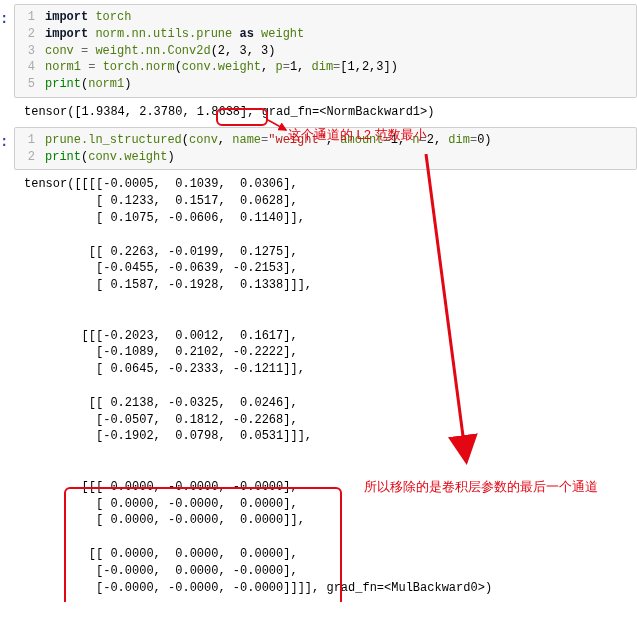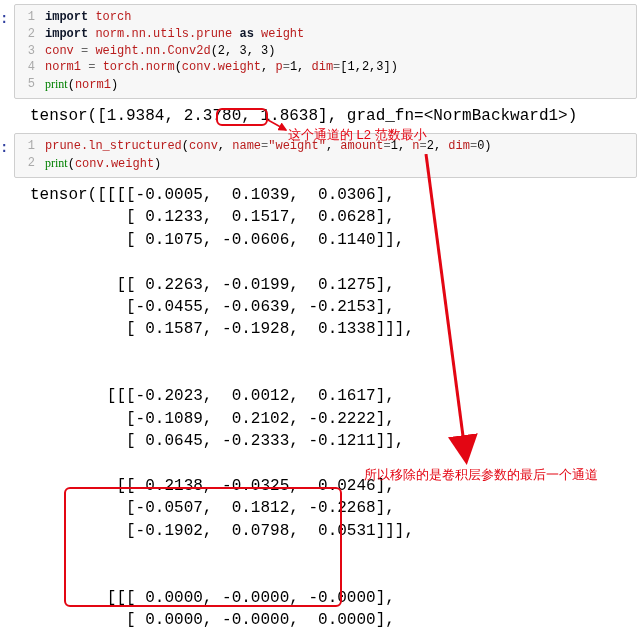--- a/index.html
+++ b/index.html
@@ -35,27 +35,27 @@
     width: 30px;
     text-align: right;
     padding-right: 10px;
     user-select: none;
     flex-shrink: 0;
   }
   .code-content { flex: 1; }
   .kw { color: #0f172a; font-weight: bold; }
   .num { color: #000; }
   .str { color: #ba2121; }
-  .nm { color: #b91c1c; }
+  .nm { color: #4d7c0f; }
   .op { color: #666; }
-  .bi { color: #008000; font-family: Liberation Serif, serif; }
+  .bi { color: #008000; }
   .output {
-    margin: 6px 0 6px 30px;
+    margin: 6px 0 6px 24px;
     white-space: pre;
-    font-size: 16px;
+    font-size: 12px;
     color: #000;
   }
   .highlight-box-1 {
     position: absolute;
     border: 2px solid #e30613;
     border-radius: 6px;
     left: 216px;
     top: 108px;
     width: 52px;
     height: 18px;
@@ -69,21 +69,21 @@
     left: 288px;
     top: 126px;
     text-align: center;
   }
   .annotation-2 {
     position: absolute;
     color: #e30613;
     font-family: "Microsoft YaHei", "PingFang SC", sans-serif;
     font-size: 13px;
     left: 364px;
-    top: 466px;
+    top: 478px;
   }
   .highlight-box-2 {
     position: absolute;
     border: 2px solid #e30613;
     border-radius: 6px;
     left: 64px;
     top: 487px;
     width: 278px;
     height: 120px;
     pointer-events: none;

